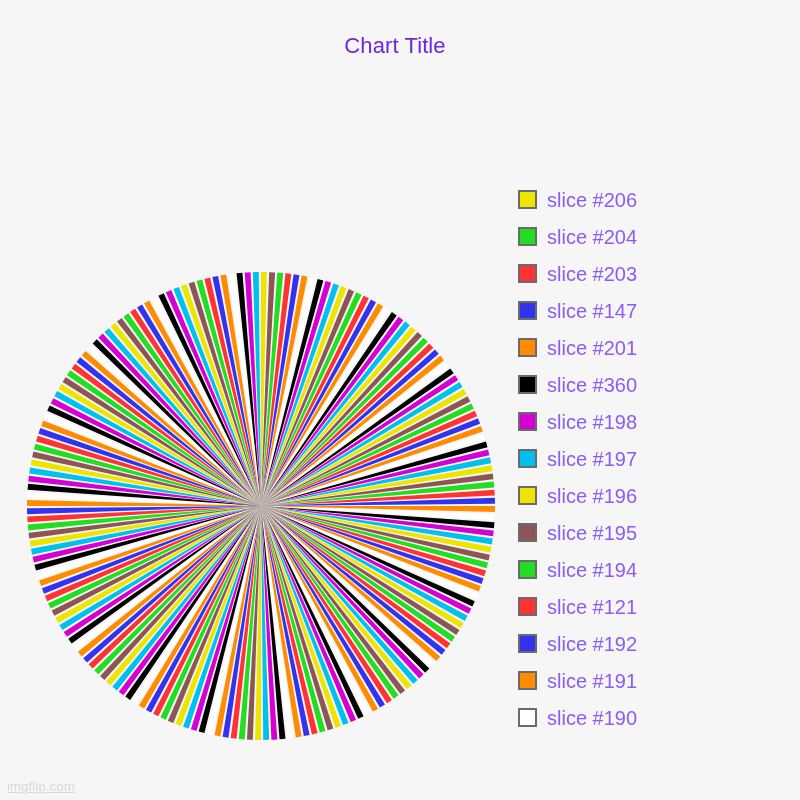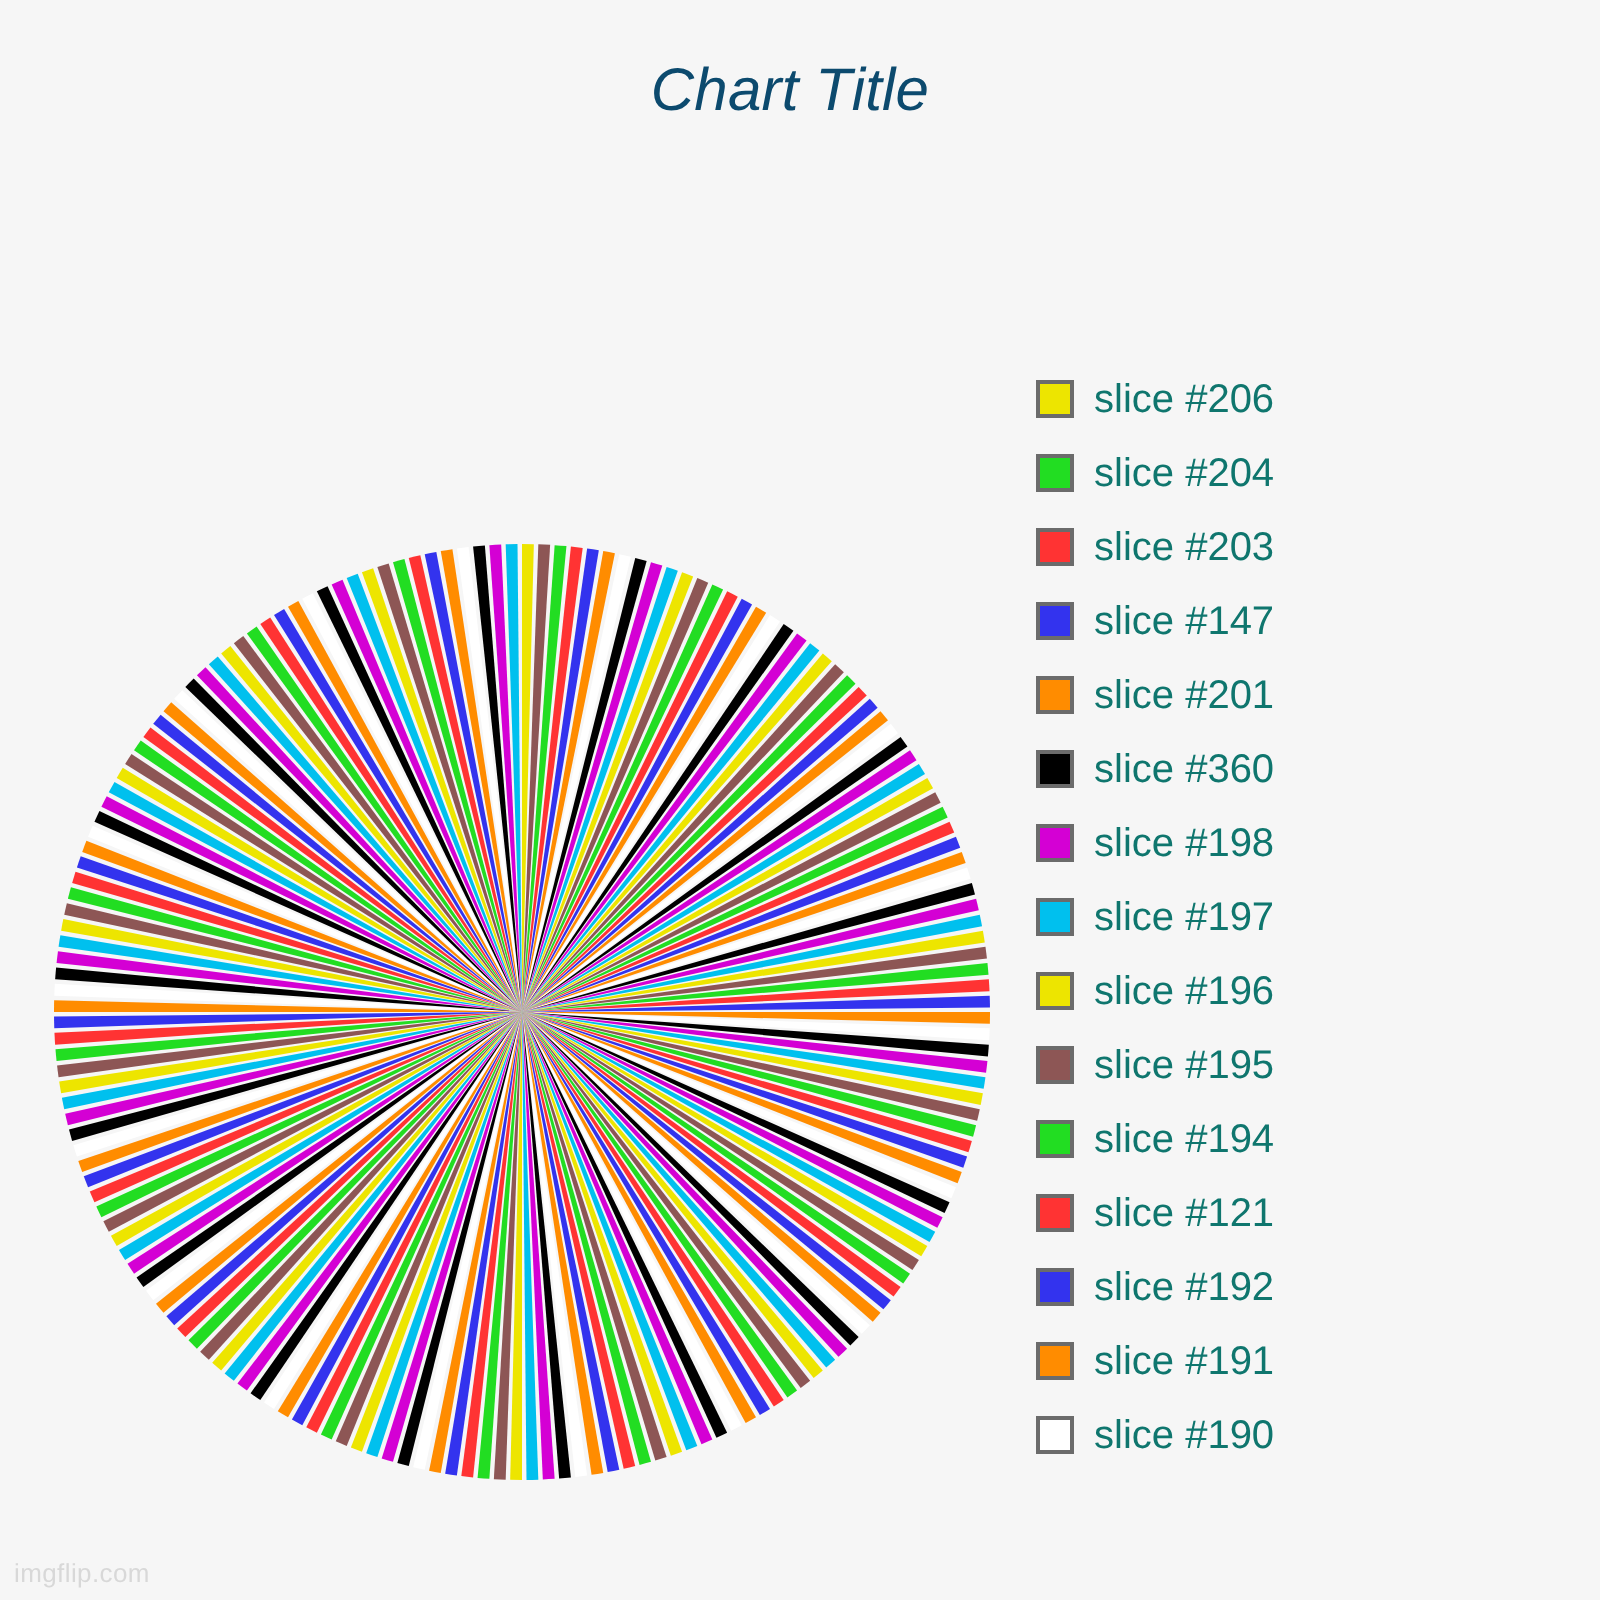--- a/index.html
+++ b/index.html
@@ -21,26 +21,25 @@
     top: 0;
     width: 800px;
     height: 800px;
   }
   #chart-title {
     position: absolute;
     left: 0;
     top: 26px;
     width: 790px;
     text-align: center;
-    font-size: 30px;
-    color: #0c4a6e;
+    font-size: 22px;
+    color: #6d28d9;
     letter-spacing: 0.1px;
     font-weight: 400;
     line-height: 40px;
-    font-style: italic;
   }
   #pie-area {
     position: absolute;
     left: 26px;
     top: 271px;
     width: 470px;
     height: 470px;
   }
   #pie-svg {
     display: block;
@@ -61,31 +60,32 @@
   .legend-swatch {
     width: 19px;
     height: 19px;
     border: 2px solid #6b6b6b;
     box-sizing: border-box;
     flex: 0 0 auto;
   }
   .legend-label {
     margin-left: 10px;
     font-size: 20px;
-    color: #0f766e;
+    color: #8b5cf6;
     white-space: nowrap;
     line-height: 22px;
   }
   #watermark {
     position: absolute;
     left: 7px;
     top: 779px;
     font-size: 13px;
     color: #d8d8d8;
     letter-spacing: 0.2px;
+    text-decoration: underline;
   }
 </style>
 </head>
 <body style="background: rgb(246, 246, 246);">
 
 <div id="chart-root">
 
   <div id="chart-title">Chart Title</div>
 
   <div id="pie-area">

